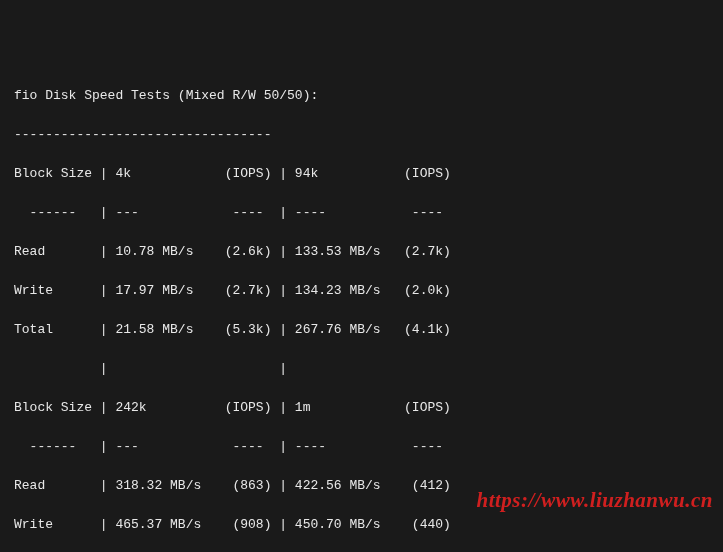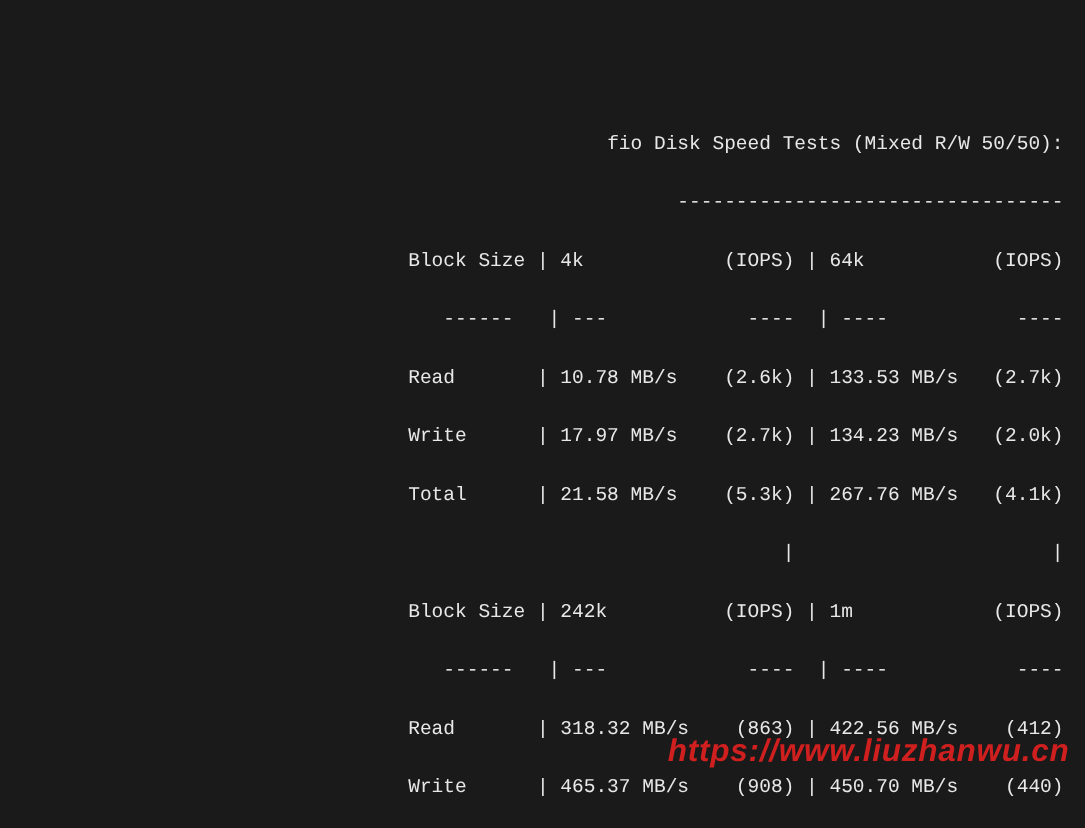--- a/index.html
+++ b/index.html
@@ -1,19 +1,18 @@
 <!DOCTYPE html>
 <html><head>
   <meta charset="utf-8">
   <style>
     * {
       margin: 0;
       padding: 0;
       box-sizing: border-box;
-      text-align: right;
     }
     body {
       background: #1a1a1a;
       color: #e8e8e8;
       font-family: "Consolas", "Courier New", monospace;
       font-size: 13px;
       line-height: 1.5;
       padding: 8px 14px;
       width: 723px;
       height: 552px;
@@ -22,36 +21,36 @@
       white-space: pre;
     }
     .line {
       display: block;
     }
     .watermark {
       position: absolute;
       bottom: 36px;
       right: 10px;
       color: #e02020;
-      font-family: Liberation Sans, sans-serif;
+      font-family: Liberation Serif, serif;
       font-size: 21px;
       font-weight: bold;
       font-style: italic;
       letter-spacing: 0.5px;
       opacity: 0.92;
     }
   </style>
 </head>
 <body>
 
 
 
 <span class="line">fio Disk Speed Tests (Mixed R/W 50/50):</span>
 <span class="line">---------------------------------</span>
-<span class="line">Block Size | 4k            (IOPS) | 64k           (IOPS)</span>
+<span class="line">Block Size | 4k            (IOPS) | 94k           (IOPS)</span>
 <span class="line">  ------   | ---            ----  | ----           ----</span>
 <span class="line">Read       | 10.78 MB/s    (2.6k) | 133.53 MB/s   (2.7k)</span>
 <span class="line">Write      | 17.97 MB/s    (2.7k) | 134.23 MB/s   (2.0k)</span>
 <span class="line">Total      | 21.58 MB/s    (5.3k) | 267.76 MB/s   (4.1k)</span>
 <span class="line">           |                      |</span>
 <span class="line">Block Size | 242k          (IOPS) | 1m            (IOPS)</span>
 <span class="line">  ------   | ---            ----  | ----           ----</span>
 <span class="line">Read       | 318.32 MB/s    (863) | 422.56 MB/s    (412)</span>
 <span class="line">Write      | 465.37 MB/s    (908) | 450.70 MB/s    (440)</span>
 

